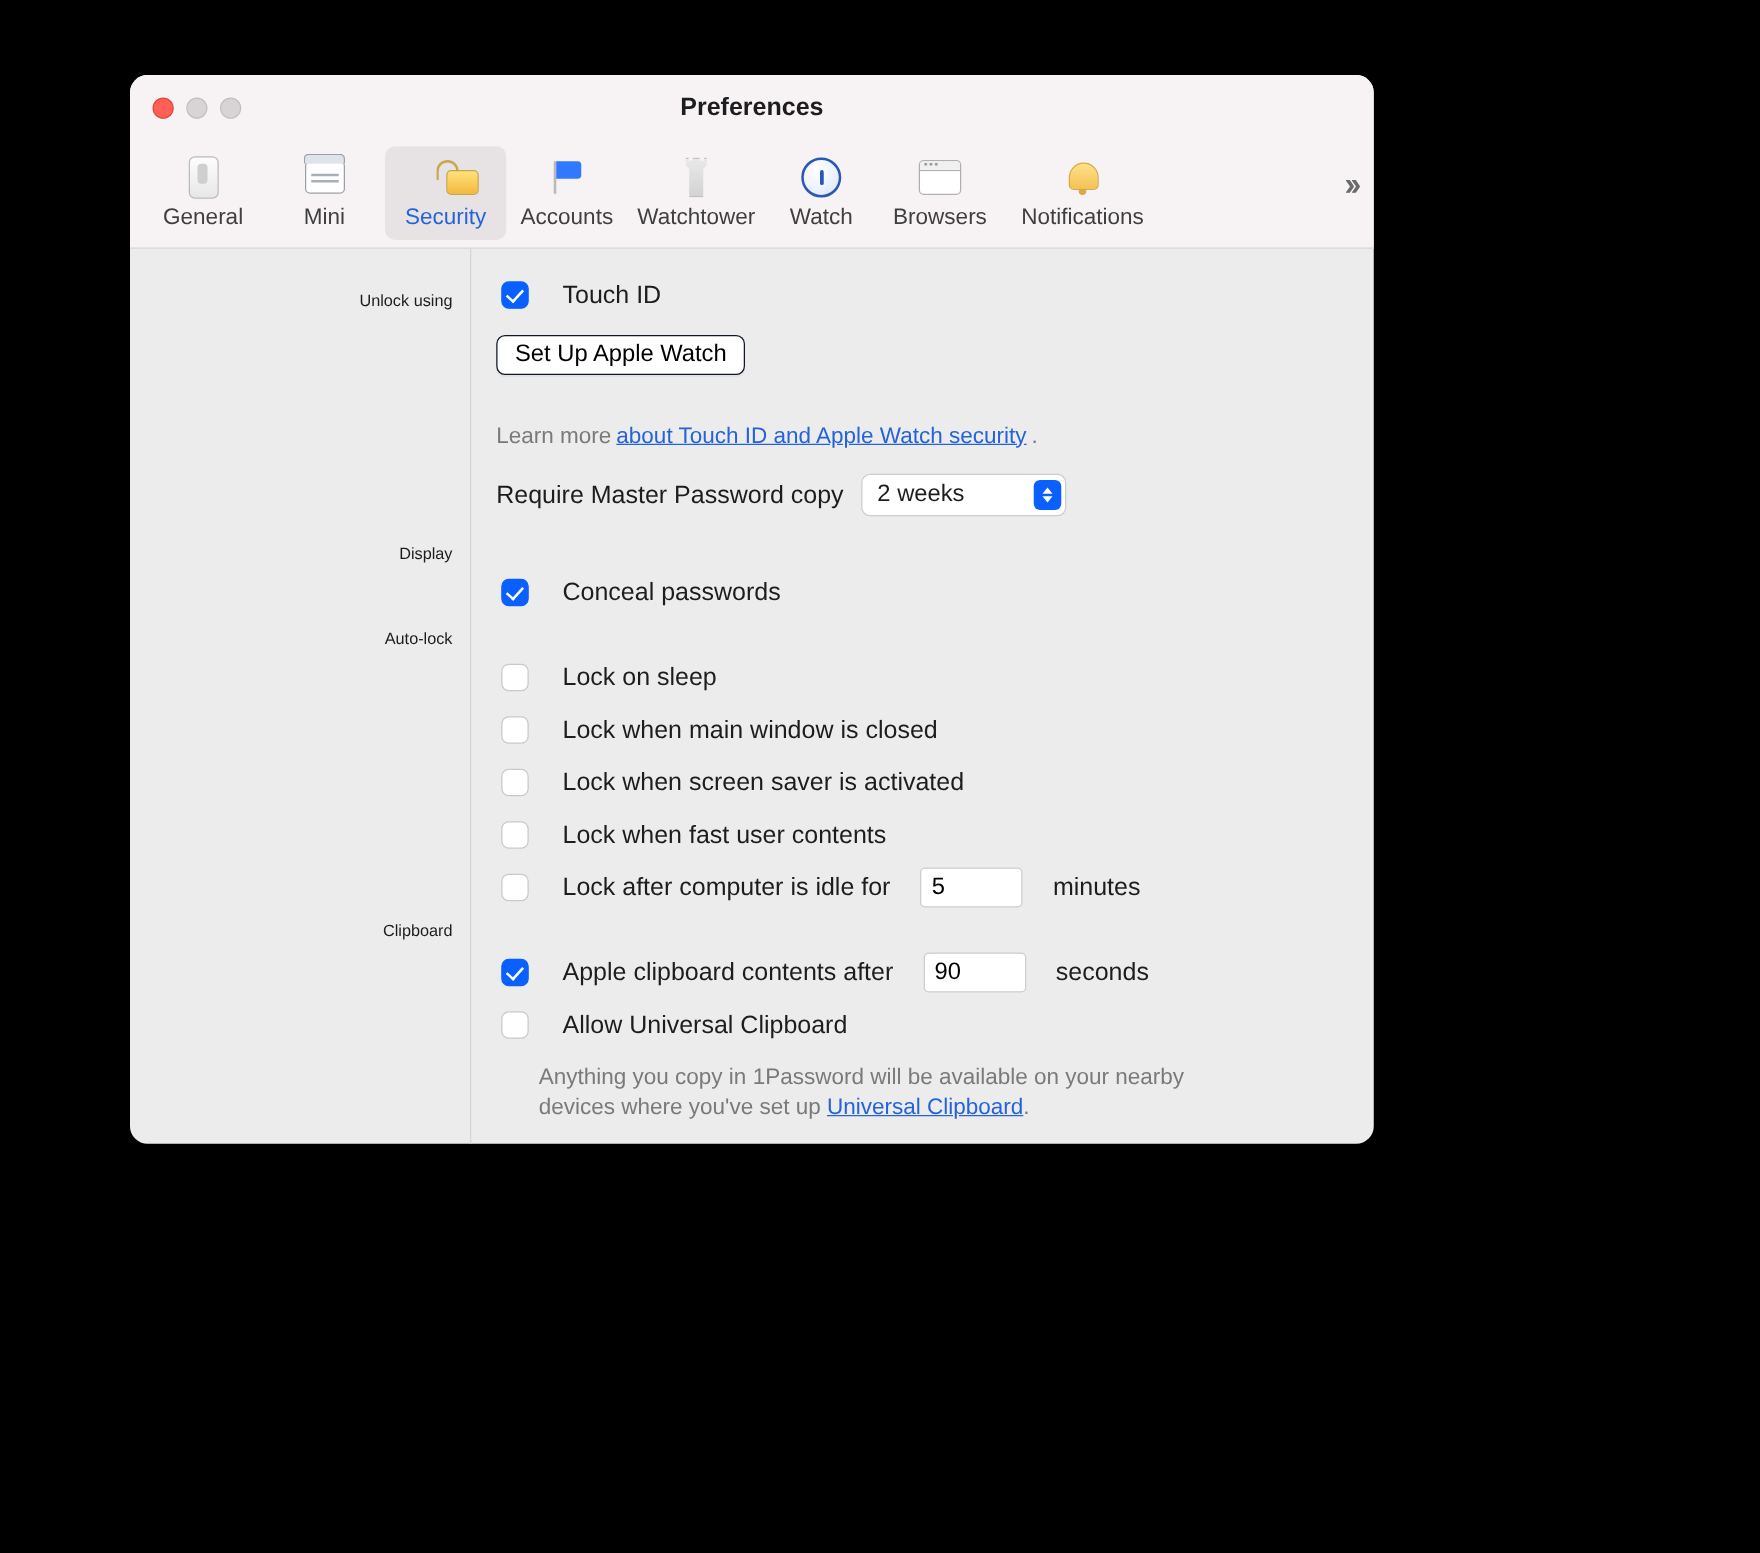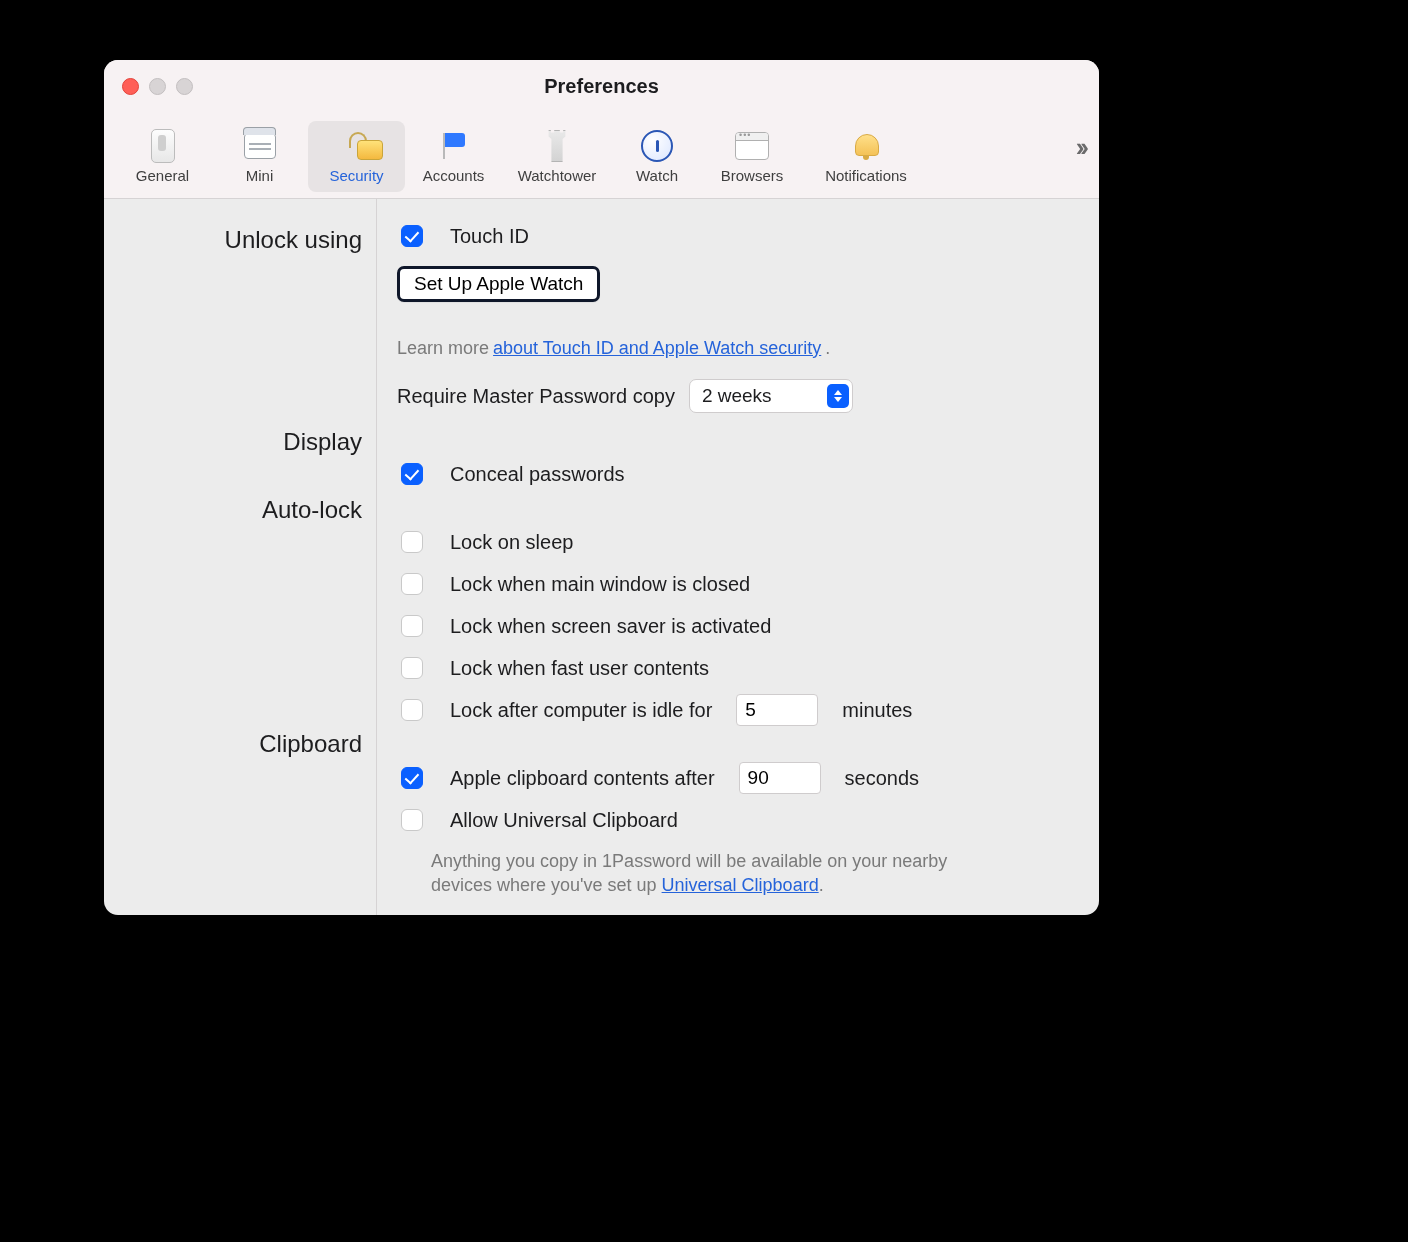--- a/index.html
+++ b/index.html
@@ -31,46 +31,46 @@
   .tl.grey{background:#d8d4d5;border:1px solid #c3bfc0;}
   .title{
     text-align:center;font-weight:700;font-size:20px;padding-top:15px;
   }
   .tabs{position:absolute;left:10px;bottom:6px;display:flex;gap:0;align-items:flex-end}
   .tab{
     width:97px;text-align:center;padding:6px 0 8px;border-radius:8px;
     cursor:default;user-select:none;
   }
   .tab .ticon{height:38px;display:flex;align-items:center;justify-content:center;font-size:28px;}
-  .tab .tlabel{font-size:15px;margin-top:2px;color:#3f3f3f}
+  .tab .tlabel{font-size:18px;margin-top:2px;color:#3f3f3f}
   .tab.sel{background:var(--sel-bg);}
   .tab.sel .tlabel{color:var(--link);}
   .overflow{
     position:absolute;right:14px;top:72px;font-size:26px;color:#6b6b6b;
     font-weight:600;letter-spacing:-4px;
   }
 
   .content{display:flex;height:calc(100% - 138px);}
   .labels{width:272px;border-right:1px solid var(--border);padding-top:20px;}
-  .labels .row{height:42px;display:flex;align-items:center;justify-content:flex-end;padding-right:14px;font-size:24px;}
+  .labels .row{height:42px;display:flex;align-items:center;justify-content:flex-end;padding-right:14px;font-size:13px;}
   .pane{flex:1;padding:16px 20px 20px 20px;font-size:20px;}
   .frow{display:flex;align-items:center;gap:24px;min-height:42px;}
   .sp{height:22px}
   .chk{
     appearance:none;width:22px;height:22px;border-radius:6px;background:#fff;
     border:1px solid #c9c9c9;display:inline-flex;align-items:center;justify-content:center;
     flex:0 0 auto;cursor:default;
   }
   .chk:checked{background:var(--blue);border-color:var(--blue);}
   .chk:checked::after{
     content:"";width:6px;height:11px;border:solid #fff;border-width:0 2.6px 2.6px 0;
     transform:rotate(42deg) translate(-1px,-1px);
   }
   .btn{
-    background:#fff;border:3px solid #0f172a;border-radius:7px;
+    background:#fff;border:1px solid #0f172a;border-radius:7px;
     padding:4px 14px;font-size:19px;box-shadow:0 1px 1px rgba(0,0,0,.05);
   }
   .hint{color:var(--muted);font-size:18px;}
   a.link{color:var(--link);text-decoration:underline;}
   .select{
     display:inline-flex;align-items:center;background:#fff;border:1px solid #cfcccd;
     border-radius:7px;height:32px;padding:0 0 0 12px;font-size:19px;min-width:150px;
     justify-content:space-between;
   }
   .select .arrows{

